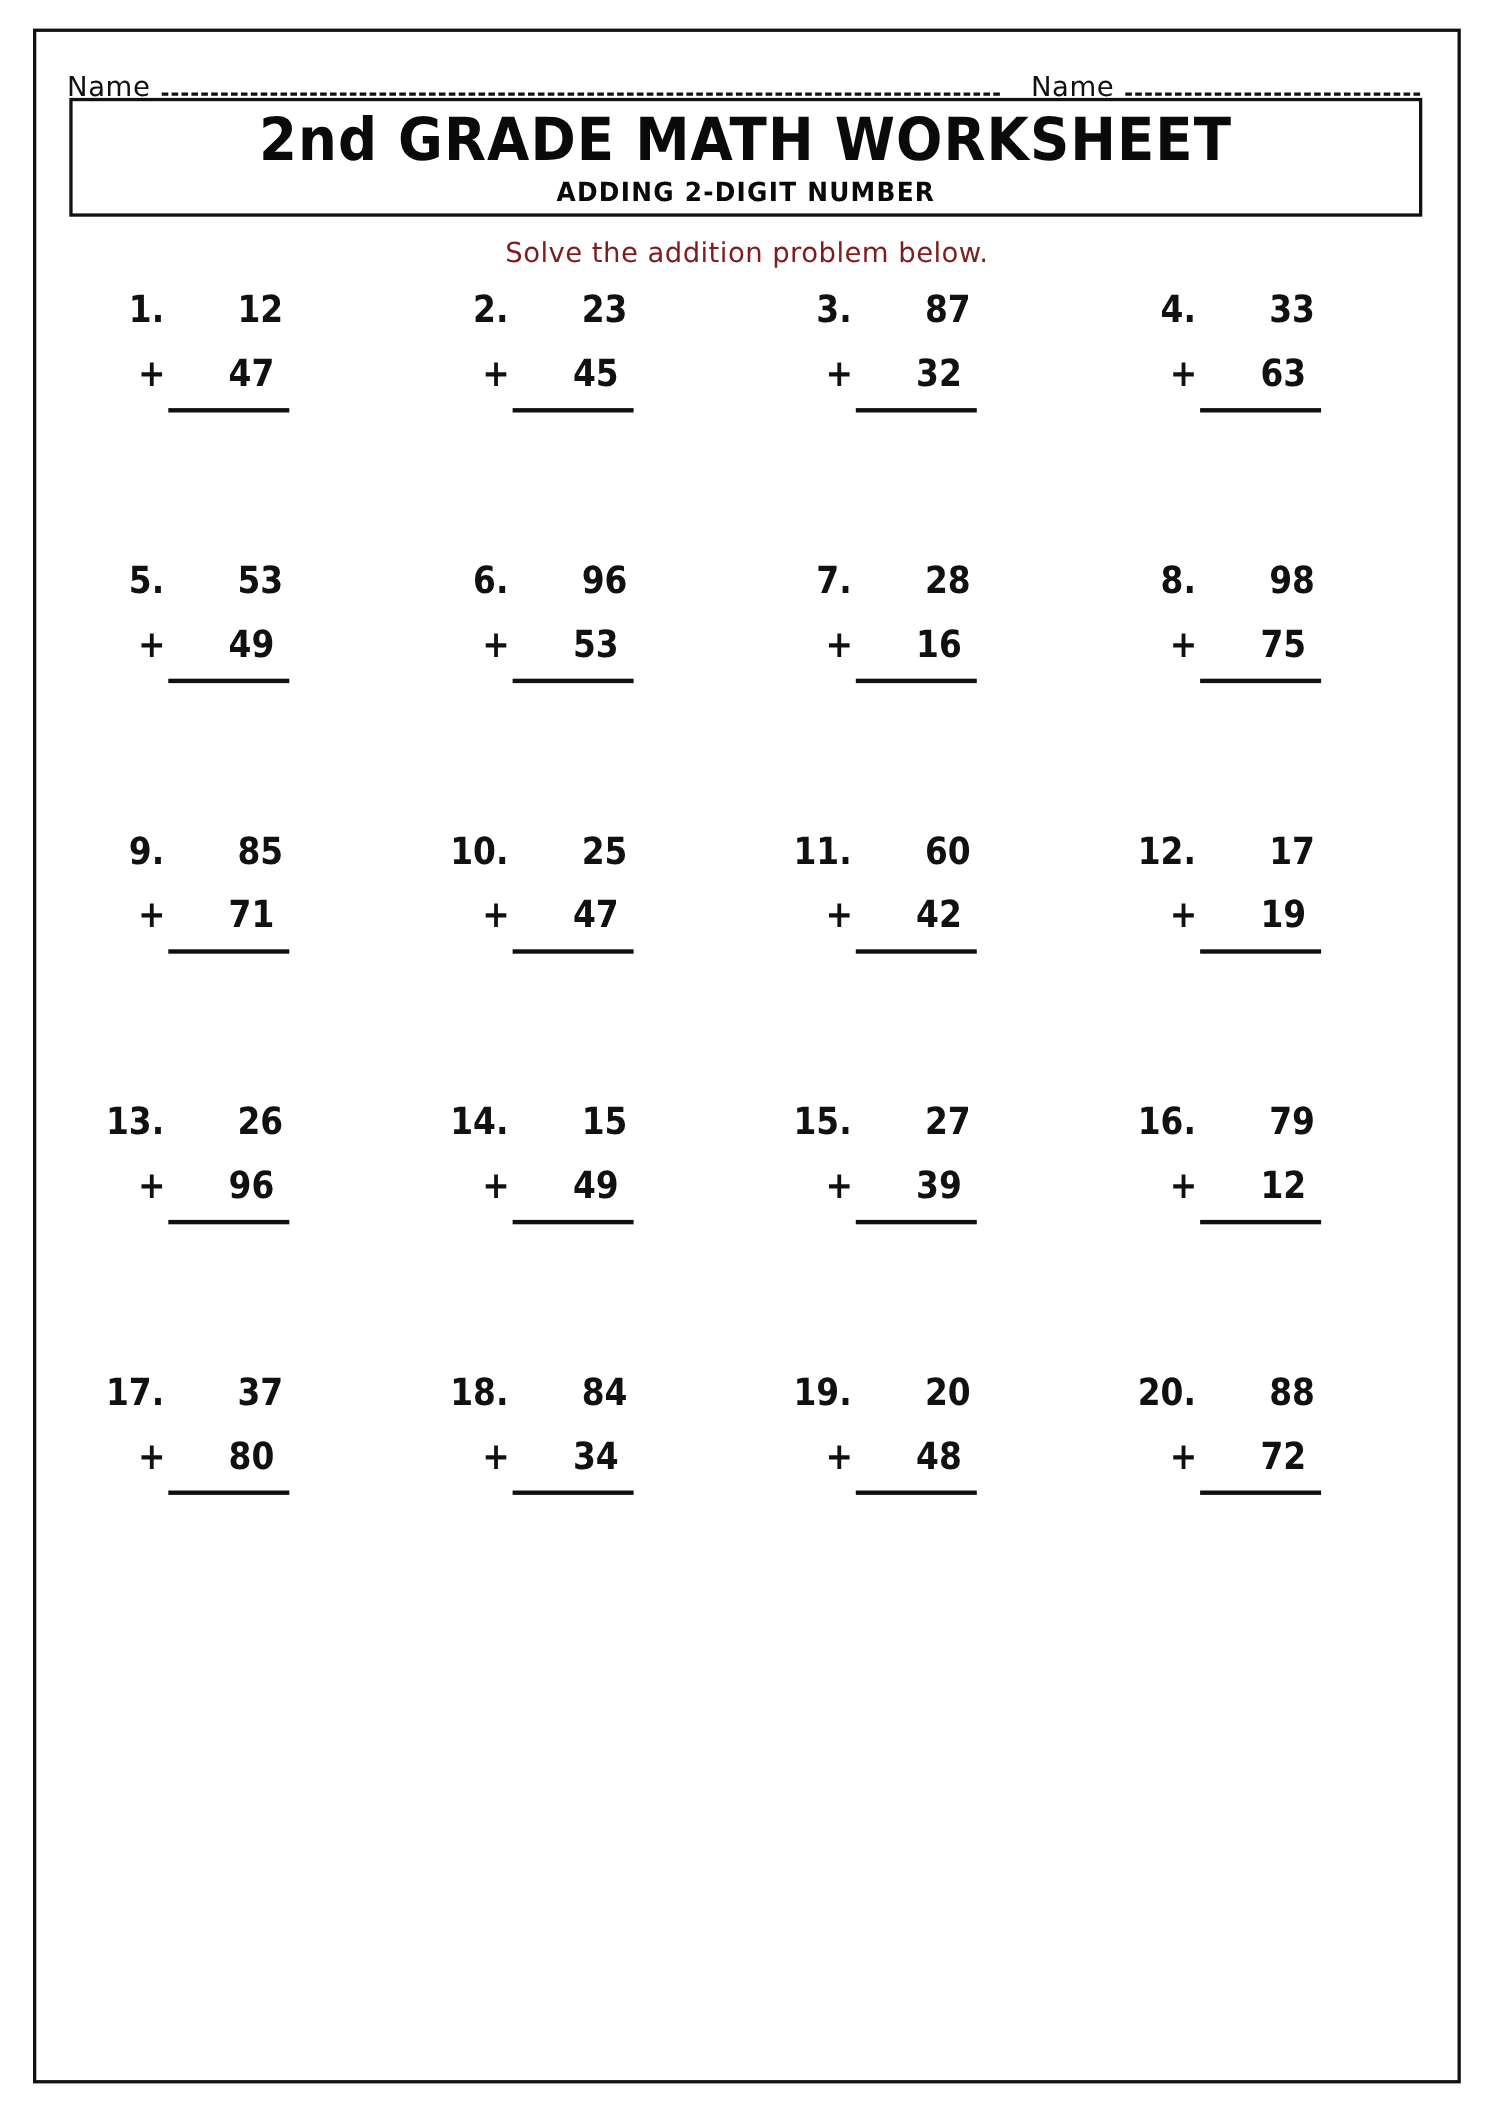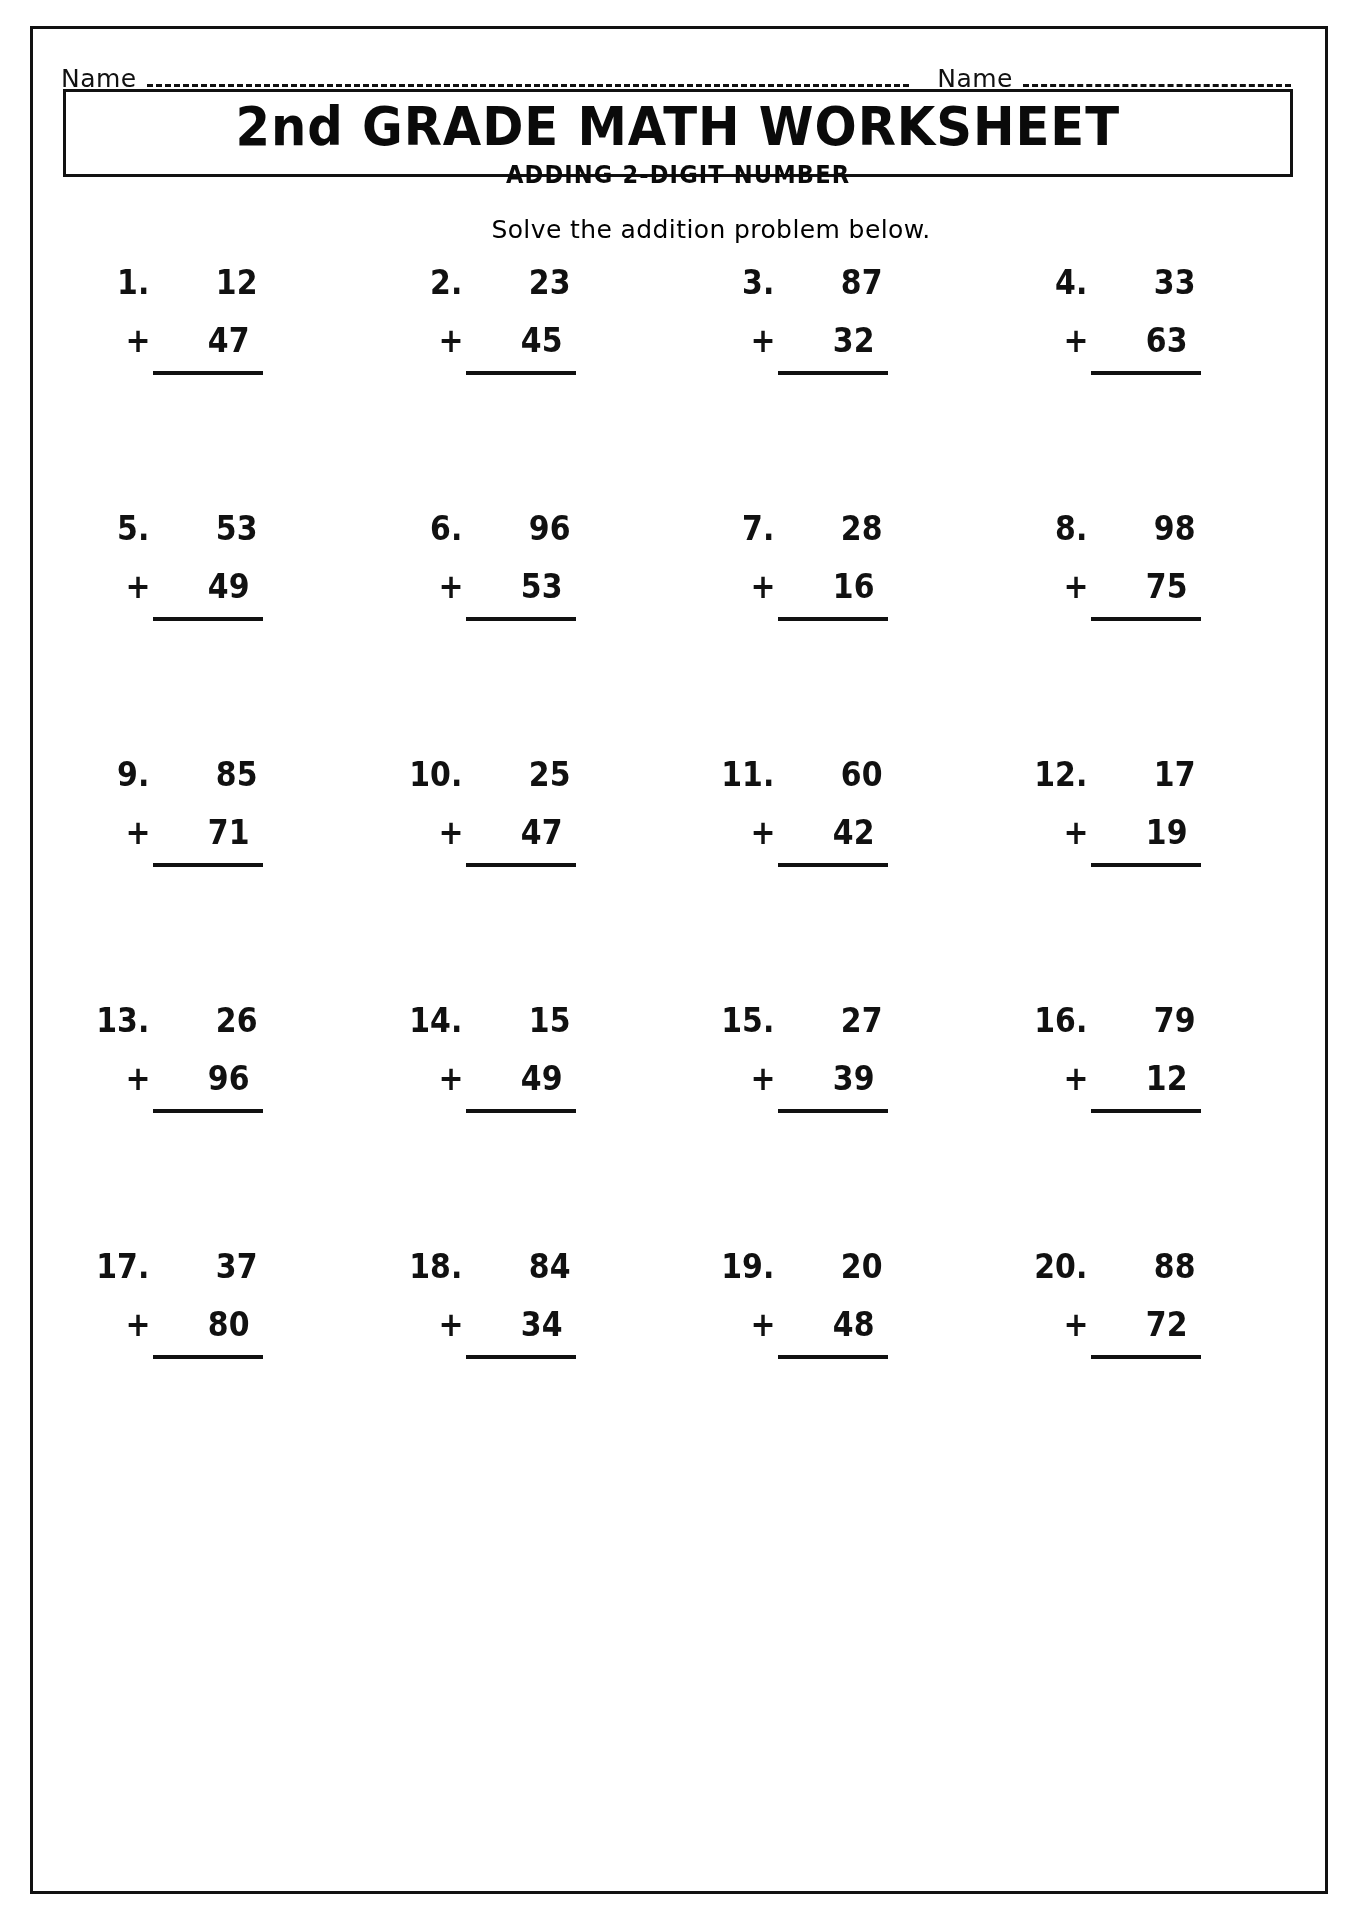--- a/index.html
+++ b/index.html
@@ -71,21 +71,21 @@
     flex: 0 0 268px;
   }
   .nd-gap { width: 22px; flex: 0 0 22px; }
 
   
   .title-box {
     position: absolute;
     left: 30px;
     top: 60px;
     width: 1230px;
-    height: 88px;
+    height: 108px;
     border: 3px solid #111111;
     box-sizing: border-box;
     display: flex;
     flex-direction: column;
     align-items: center;
     justify-content: flex-start;
     padding-top: 4px;
   }
   .title-main {
     font-family: "DejaVu Sans", sans-serif;
@@ -112,22 +112,21 @@
   
   .instruction {
     position: absolute;
     left: 0;
     top: 186px;
     width: 1292px;
     text-align: center;
     font-family: "DejaVu Sans", sans-serif;
     font-size: 25px;
     letter-spacing: 0.4px;
-    color: #000000;
-    margin-left: 32px;
+    color: #7f1d1d;
   }
 
   
   .grid {
     position: absolute;
     left: 22px;
     top: 236px;
     width: 1250px;
     display: grid;
     grid-template-columns: repeat(4, 1fr);

